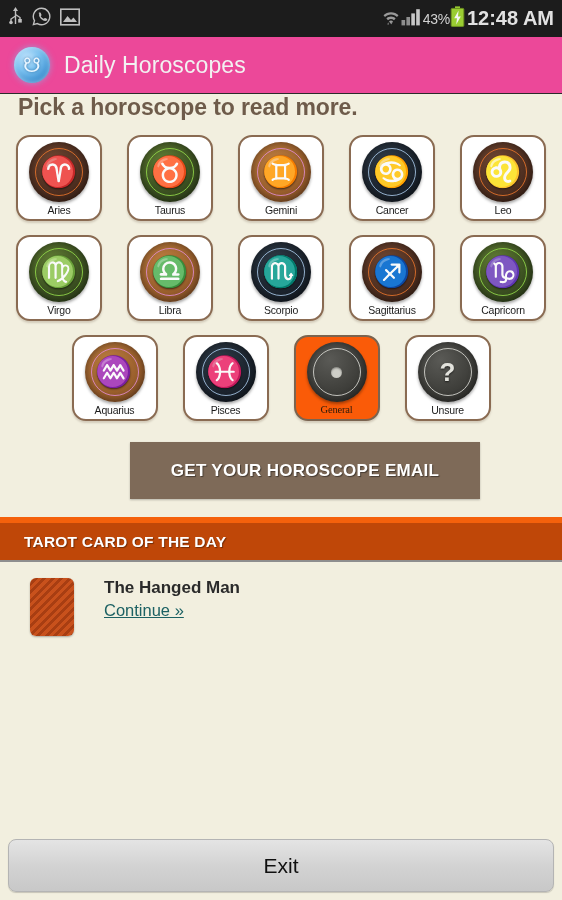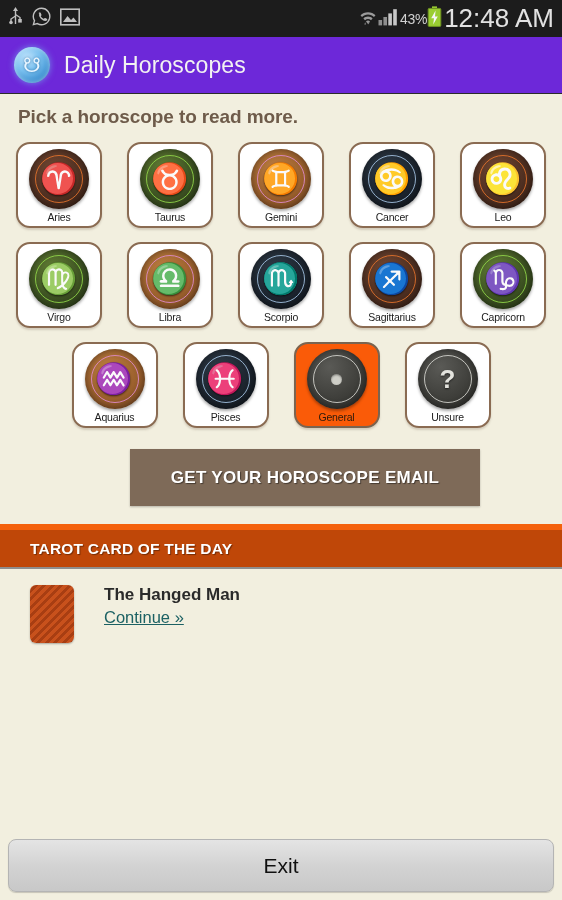--- a/index.html
+++ b/index.html
@@ -15,26 +15,26 @@
     height:37px; width:100%;
     background:#1C1C1C;
     display:flex; align-items:center;
     padding:0 8px;
     color:#BFBFBF;
   }
   .sb-left { display:flex; align-items:center; gap:9px; }
   .sb-right { margin-left:auto; display:flex; align-items:center; gap:0; }
   .sb-icon { display:block; }
   .sb-pct { font-size:14px; color:#D2D2D2; letter-spacing:-0.3px; }
-  .sb-clock { font-size:26px; color:#E2E2E2; letter-spacing:0px; padding-left:2px; }
+  .sb-clock { font-size:20px; color:#E2E2E2; letter-spacing:0px; padding-left:2px;font-weight:bold; }
 
   
   .actionbar {
     height:57px; width:100%;
-    background:#6d28d9;
+    background:#ec4899;
     display:flex; align-items:center;
     padding:0 14px;
     border-bottom:1px solid #2b2b2b;
   }
   .app-icon {
     width:36px; height:36px; border-radius:50%;
     background:radial-gradient(circle at 35% 30%, #bfe2fb 0%, #7cc2f0 38%, #3b8fd0 72%, #1f5f96 100%);
     box-shadow:0 0 6px rgba(120,190,240,.65), inset 0 0 5px rgba(255,255,255,.55);
     position:relative; flex:none;
     display:flex; align-items:center; justify-content:center;
@@ -46,23 +46,23 @@
     text-shadow:0 0 3px #2a6ea6;
   }
   .app-title {
     color:#F2F2F2; font-size:23px; margin-left:14px;
     font-weight:400; letter-spacing:.1px;
   }
 
   
   .content { width:100%; background:#F2EFDF; }
   .prompt {
-    font-size:19px; font-weight:bold;
+    font-size:23px; font-weight:bold;
     color:#6E5B4A;
-    padding:12px 0 4px 18px;
+    padding:0 0 4px 18px;
     letter-spacing:-.1px;
   }
 
   .grid {
     display:flex; flex-wrap:wrap;
     justify-content:center;
     gap:0px;
     padding:3px 0 0 0;
   }
   .cellwrap { width:111px; display:flex; justify-content:center; padding:7px 0; }
@@ -106,42 +106,42 @@
   .medal.stone.disc::after {
     content:""; position:absolute; z-index:2;
     width:11px; height:11px; border-radius:50%;
     background:#CFCFC8; box-shadow:inset 0 1px 2px rgba(0,0,0,.4);
   }
 
   .tlabel {
     font-size:10.5px; color:#1B1B1B;
     margin-top:2px; letter-spacing:-.2px;
   }
-  .tile.selected .tlabel { color:#2B1A0C; }
+  .tile.selected .tlabel { color:#2B1A0C;font-family:Liberation Serif, serif; }
 
   
   .emailrow { display:flex; justify-content:center; padding:14px 0 18px;margin-left:48px; }
   .email-btn {
     width:350px; height:57px;
     background:#7E6A58;
     border:none;
     color:#FFFFFF;
     font-size:17px; font-weight:bold;
     letter-spacing:.3px;
     text-shadow:1px 1px 1px rgba(0,0,0,.45);
     cursor:pointer;
     box-shadow:0 1px 2px rgba(0,0,0,.25);
   }
 
   
   .tarot-top { height:6px; background:#F4610C; }
   .tarot-hdr {
     background:#BF4708; height:39px;
     display:flex; align-items:center;
-    padding-left:30px;
+    padding-left:24px;
     color:#FFFFFF; font-size:15.5px; font-weight:bold;
     letter-spacing:.2px;
     text-shadow:1px 1px 1px rgba(0,0,0,.4);
     border-bottom:2px solid #8E8E8E;
   }
   .tarot-body { display:flex; padding:16px 0 10px 30px; align-items:flex-start; }
   .card-thumb {
     width:44px; height:58px; border-radius:6px;
     background:repeating-linear-gradient(135deg,#C8511C 0px,#C8511C 3px,#A83E12 3px,#A83E12 6px);
     box-shadow:0 1px 2px rgba(0,0,0,.3);

